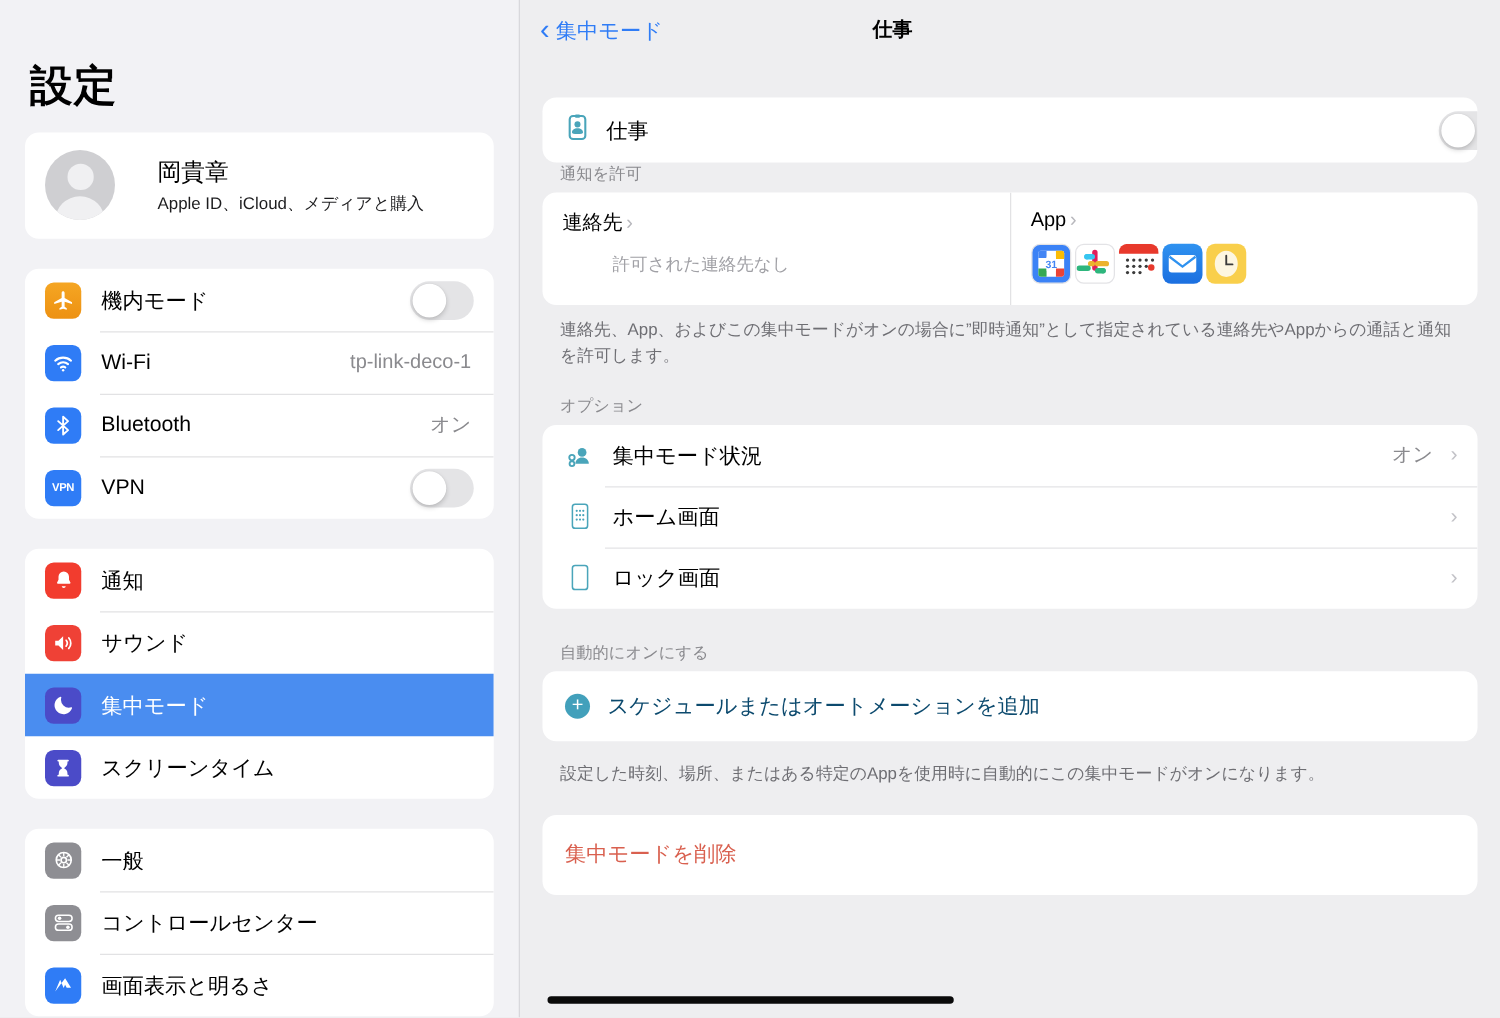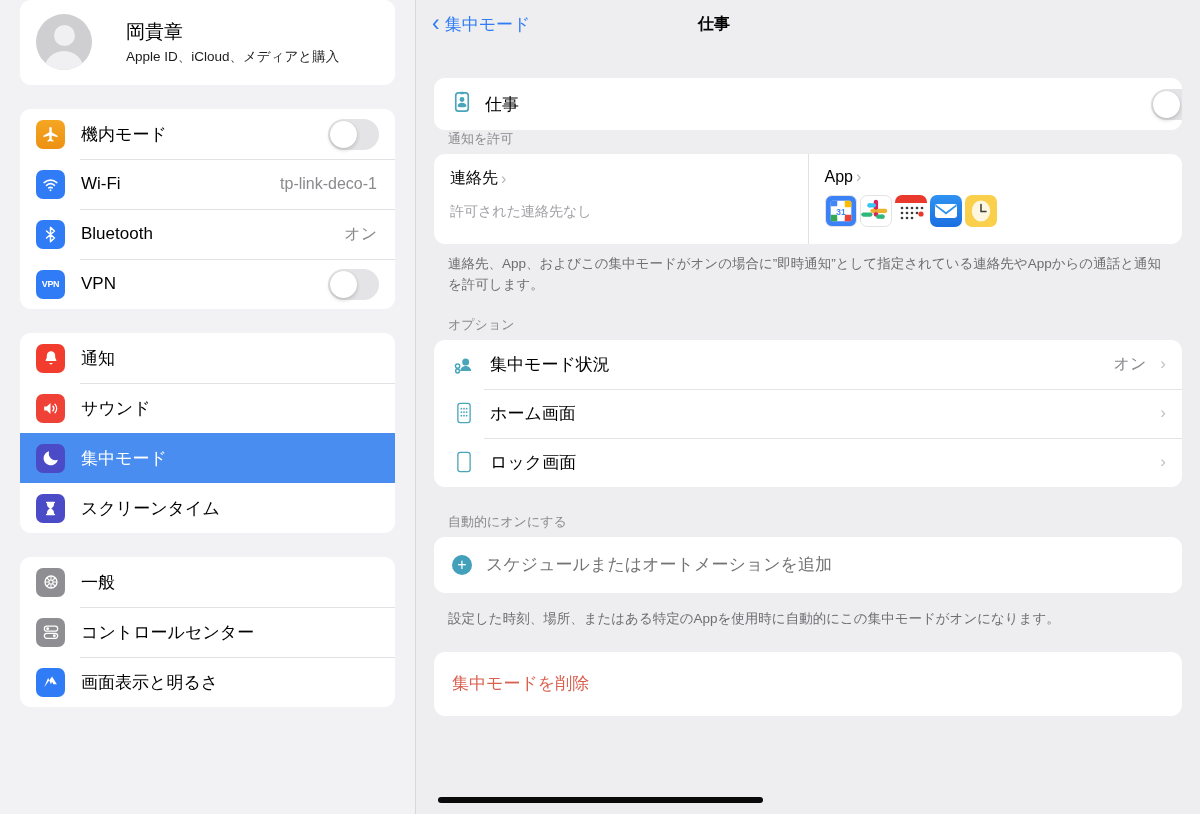--- a/index.html
+++ b/index.html
@@ -154,21 +154,21 @@
   .focus-name { font-size: 17px; color: #000; flex: 1; }
 
   
   .split { display: flex; min-height: 90px; }
   .split-half { flex: 1; padding: 14px 16px 14px 16px; position: relative; }
   .split-half + .split-half { border-left: 1px solid #e2e2e4; }
   .split-title {
     font-size: 16px; color: #000; display: inline-flex; align-items: center; gap: 3px;
   }
   .split-title .chev { color: #b8b8bd; font-size: 16px; }
-  .split-sub { font-size: 14px; color: #a0a0a5; margin-top: 14px; }
+  .split-sub { font-size: 14px; color: #a0a0a5; margin-top: 14px; margin-left: 40px; }
   .appicons { display: flex; gap: 3px; margin-top: 9px; }
   .appicon { width: 32px; height: 32px; border-radius: 7px; overflow: hidden; position: relative; }
 
   
   .orow {
     display: flex; align-items: center; height: 49px;
     padding: 0 16px 0 18px; gap: 14px; position: relative;
   }
   .orow + .orow::before {
     content: ""; position: absolute; left: 50px; right: 0; top: 0;
@@ -180,40 +180,41 @@
   .orow-chev { color: #c2c2c7; font-size: 17px; }
 
   
   .add-row { display: flex; align-items: center; height: 56px; padding: 0 18px; gap: 14px; }
   .plus {
     width: 20px; height: 20px; border-radius: 50%;
     background: #42a0bb; color: #fff; flex: 0 0 auto;
     display: flex; align-items: center; justify-content: center;
     font-size: 16px; line-height: 1; font-weight: 300;
   }
-  .add-label { font-size: 17px; color: #737373; }
+  .add-label { font-size: 17px; color: #0c4a6e; }
 
   
   .del-row { display: flex; align-items: center; height: 64px; padding: 0 18px; }
   .del-label { font-size: 17px; color: #d9604f; }
 
   #home-indicator {
     position: absolute; bottom: 11px; left: 22px;
     width: 325px; height: 6px; border-radius: 3px; background: #0a0a0a;
   }
   .sp22 { height: 22px; }
   .sp30 { height: 30px; }
 </style>
 </head>
 <body>
 
 <div id="app">
 
   <div id="sidebar">
 
+    <div id="settings-title">設定</div>
 
     <div class="card">
       <div class="account-row">
         <div class="avatar"></div>
         <div class="account-text">
           <div class="account-name">岡貴章</div>
           <div class="account-sub">Apple ID、iCloud、メディアと購入</div>
         </div>
       </div>
     </div>

